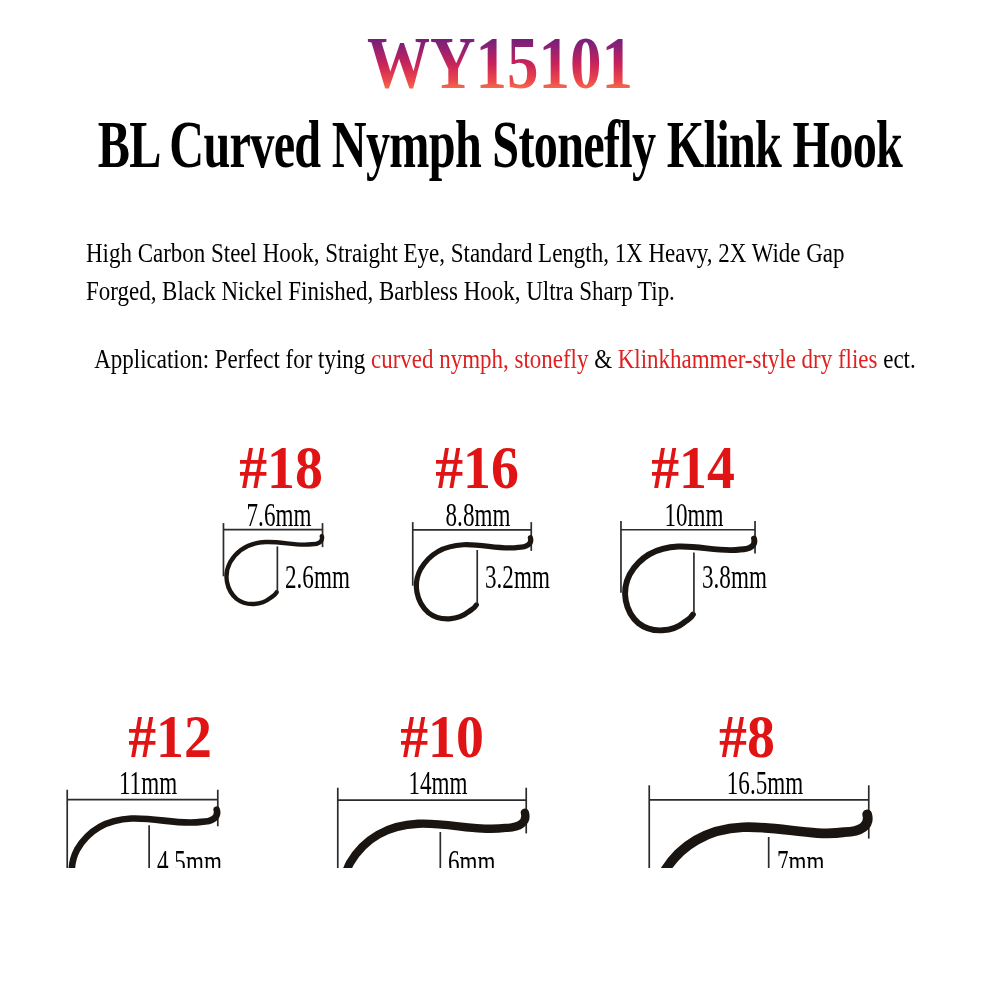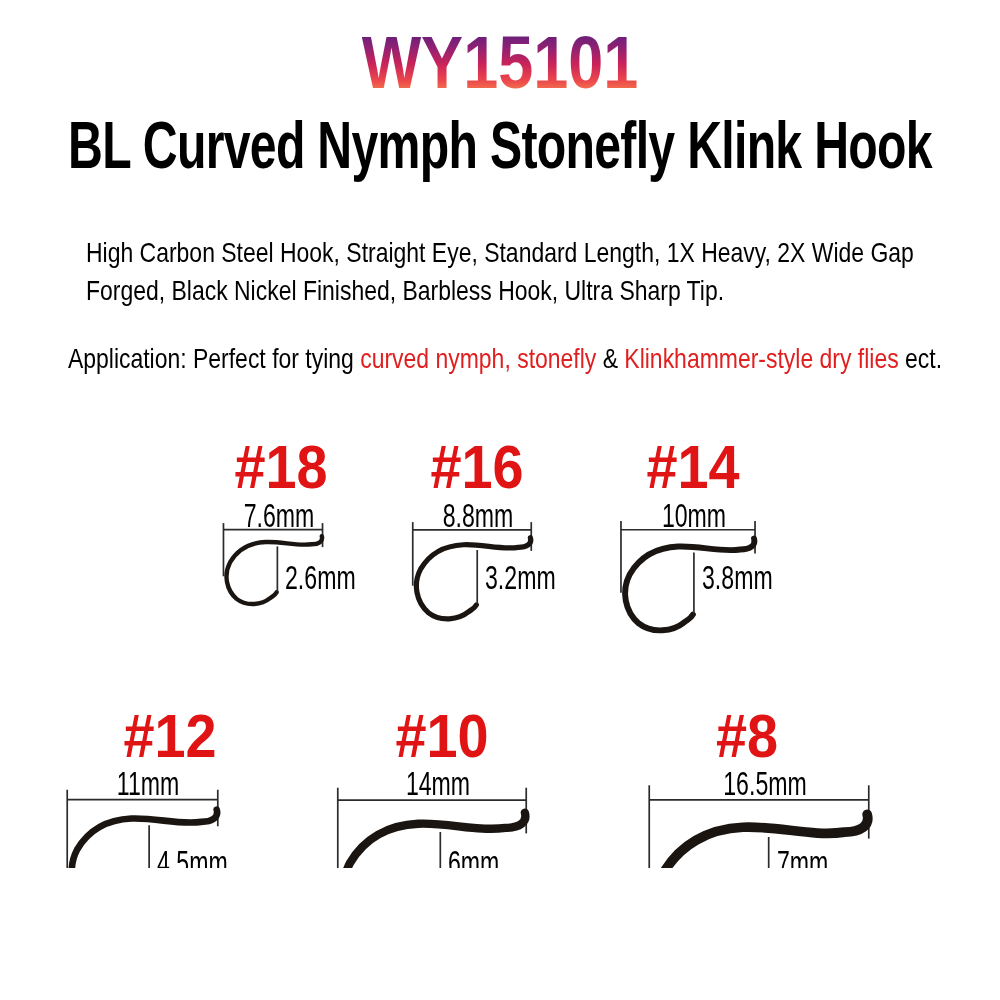--- a/index.html
+++ b/index.html
@@ -1,18 +1,18 @@
 <!DOCTYPE html>
 <html><head>
 <meta charset="utf-8">
 <style>
   html,body{margin:0;padding:0;background:#fff;}
   .stage{
     position:relative;width:1000px;height:868px;background:#ffffff;
-    overflow:hidden;font-family:Liberation Sans, sans-serif;color:#000;
+    overflow:hidden;font-family:Liberation Serif, serif;color:#000;
   }
   .wy-title{
     position:absolute;top:25px;left:50%;
     transform:translateX(-50%) scaleX(0.84);
     font-size:75px;font-weight:bold;line-height:1;white-space:nowrap;
     color:#c9285c;
   }
   .wy-title.grad{
     -webkit-background-clip:text;background-clip:text;
     -webkit-text-fill-color:transparent;color:transparent;

